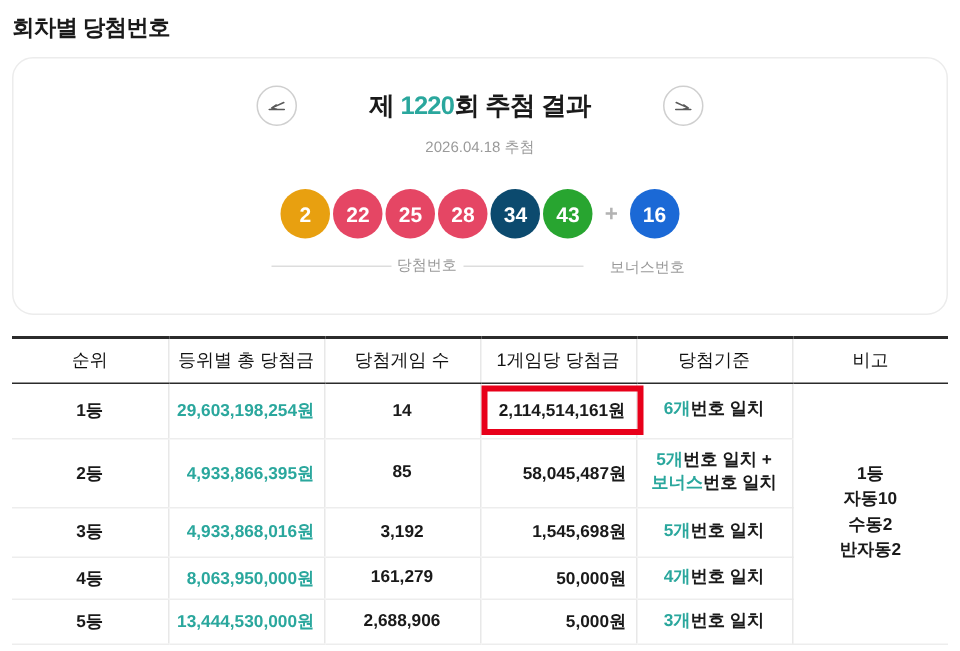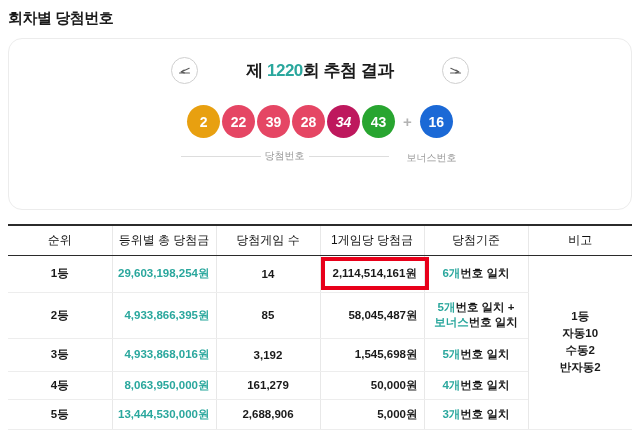--- a/index.html
+++ b/index.html
@@ -79,28 +79,29 @@
     <button class="nav-btn">
       <span>
         <svg width="15" height="15" viewBox="0 0 24 24" fill="none" stroke="#5a5a5a" stroke-width="1.7" stroke-linecap="round" stroke-linejoin="round" style="transform:scaleX(-1)">
           <line x1="4" y1="16" x2="20" y2="16"></line>
             <line x1="19.5" y1="8.5" x2="7.5" y2="14"></line>
           <polyline points="11.5,11.2 6.5,14.5 11.8,15.8" fill="none"></polyline>
         </svg>
       </span>
     </button>
   </div>
+  <div class="draw-date">2026.04.18 추첨</div>
 
   <div class="balls-row">
     <div class="balls" id="main-balls">
         <span class="ball" style="background: rgb(232, 160, 16);">2</span>
         <span class="ball" style="background: rgb(229, 70, 100);">22</span>
-        <span class="ball" style="background: rgb(229, 70, 100);">39</span>
+        <span class="ball" style="background: rgb(229, 70, 100);">25</span>
         <span class="ball" style="background: rgb(229, 70, 100);">28</span>
-        <span class="ball" style="background: #be185d; font-style: italic;">34</span>
+        <span class="ball" style="background: #0c4a6e;">34</span>
         <span class="ball" style="background: rgb(40, 165, 48);">43</span>
       </div>
     <span class="plus">+</span>
     <div class="ball" id="bonus-ball" style="background: rgb(27, 105, 214);">16</div>
   </div>
   <div class="labels-row">
     <div class="main-label-wrap">
       <span class="hline"></span>
       <span class="small-label">당첨번호</span>
       <span class="hline"></span>

